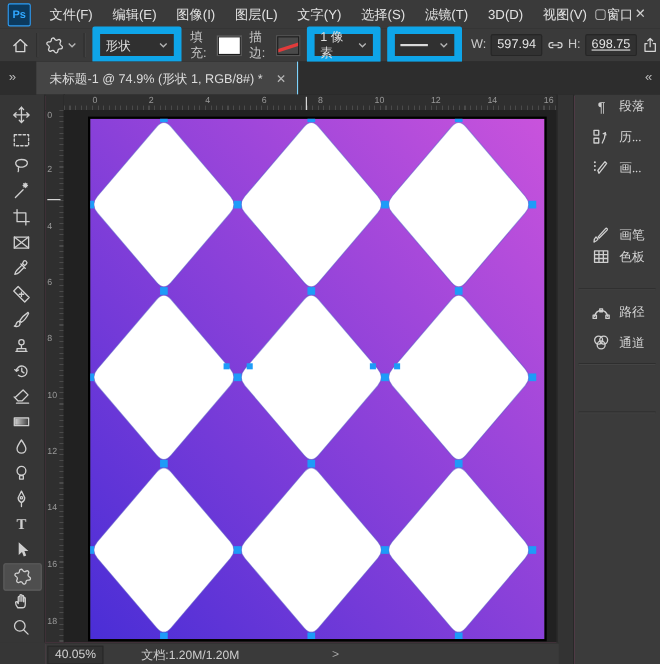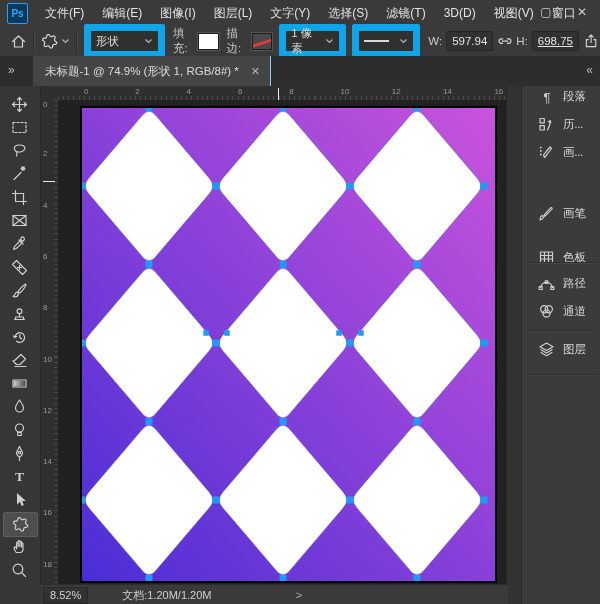--- a/index.html
+++ b/index.html
@@ -414,21 +414,21 @@
       </div>
       <div class="prow" style="top: 115px;">
         <span class="picon">
           <svg width="17" height="17" viewBox="0 0 17 17" fill="none" stroke="currentColor" stroke-width="1.2" stroke-linecap="round" stroke-linejoin="round">
             <path d="M2 15c2-.5 3-1.5 3.7-2.7l-1.9-1.9C2.7 11.2 2 12.5 2 15z"></path>
             <path d="M5.8 10.3l6.7-7.5c.8-.9 2.2.4 1.4 1.4L6.8 11.4z"></path>
           </svg>
         </span>
         <span class="plabel">画笔</span>
       </div>
-      <div class="prow" style="top: 159px; align-items: center;">
+      <div class="prow" style="top: 135px; align-items: center;">
         <span class="picon">
           <svg width="17" height="17" viewBox="0 0 17 17" fill="none" stroke="currentColor" stroke-width="1.2" stroke-linecap="round" stroke-linejoin="round">
             <path d="M2.5 3h12v10.5h-12zM2.5 6.5h12M2.5 10h12M6.5 3v10.5M10.5 3v10.5"></path>
           </svg>
         </span>
         <span class="plabel">色板</span>
       </div>
       <div class="prow" style="top: 185px;">
         <span class="picon">
           <svg width="17" height="17" viewBox="0 0 17 17" fill="none" stroke="currentColor" stroke-width="1.2" stroke-linecap="round" stroke-linejoin="round">
@@ -443,37 +443,27 @@
       <div class="prow" style="top: 213px;">
         <span class="picon">
           <svg width="17" height="17" viewBox="0 0 17 17" fill="none" stroke="currentColor" stroke-width="1.2" stroke-linecap="round" stroke-linejoin="round">
             <circle cx="6.2" cy="6.2" r="3.6"></circle>
             <circle cx="10.8" cy="6.2" r="3.6"></circle>
             <circle cx="8.5" cy="10.6" r="3.6"></circle>
           </svg>
         </span>
         <span class="plabel">通道</span>
       </div>
-      <div class="prow" style="top: 251px;">
-        <span class="picon">
-          <svg width="17" height="17" viewBox="0 0 17 17" fill="none" stroke="currentColor" stroke-width="1.2" stroke-linecap="round" stroke-linejoin="round">
-            <path d="M8.5 2L15 5.8 8.5 9.6 2 5.8z"></path>
-            <path d="M3 8.7l5.5 3.2L14 8.7"></path>
-            <path d="M3 11.6l5.5 3.2 5.5-3.2"></path>
-          </svg>
-        </span>
-        <span class="plabel">图层</span>
-      </div>
       <div class="pdivider" style="top: 176px;"></div>
       <div class="pdivider" style="top: 244px;"></div>
       <div class="pdivider" style="top: 288px;"></div>
     </div>
 
   <div class="sb-bottom-strip"></div>
   <div class="statusbar">
-    <span class="zoom-field">8.52%</span>
+    <span class="zoom-field">40.05%</span>
     <span class="doc-field">
       <span>文档:1.20M/1.20M</span>
       <span class="chev">&gt;</span>
     </span>
   </div>
 
 </div>
 
 </body></html>

